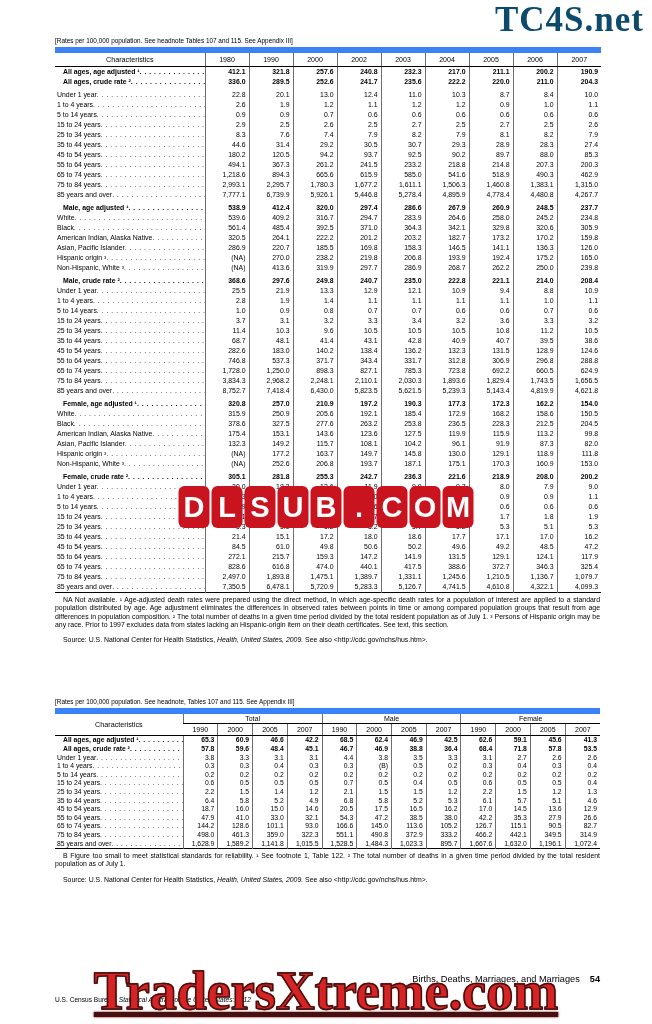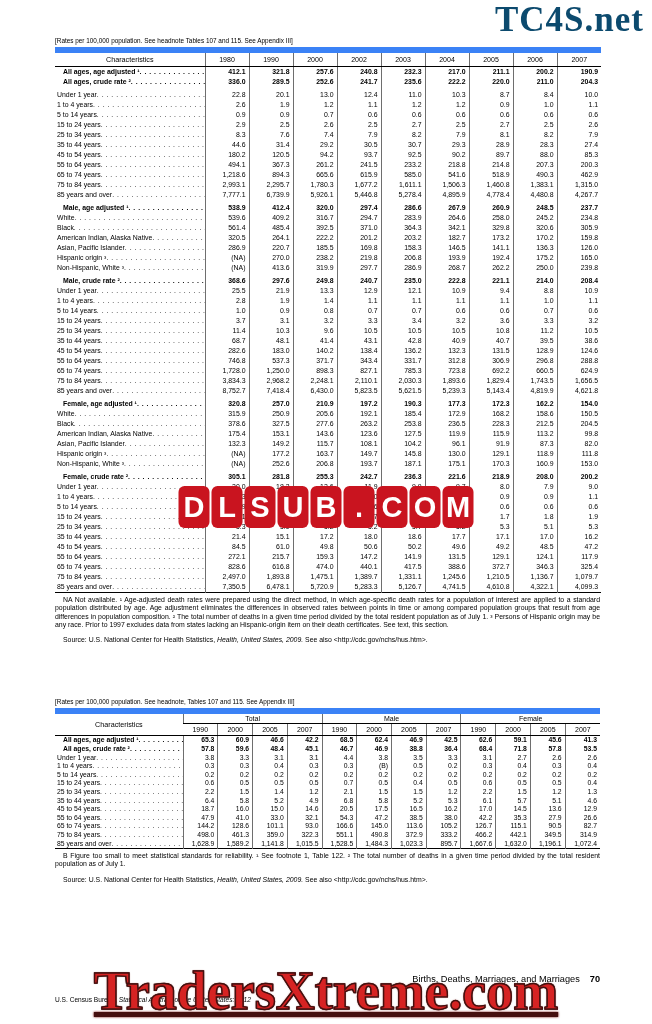--- a/index.html
+++ b/index.html
@@ -1273,21 +1273,21 @@
           </tr>
         </tbody>
     </table>
 
     <p class="fn">B Figure too small to meet statistical standards for reliability. ¹ See footnote 1, Table 122. ² The total number of deaths in a given time period divided by the total resident population as of July 1.</p>
     <p class="src"><span>Source: U.S. National Center for Health Statistics, </span><i>Health, United States, 2009.</i><span> See also &lt;http://cdc.gov/nchs/hus.htm&gt;.</span></p>
   </div>
 
 </div>
 
-<div class="births"><span>Births, Deaths, Marriages, and Marriages</span><span class="pagenum">70</span></div>
+<div class="births"><span>Births, Deaths, Marriages, and Marriages</span><span class="pagenum">54</span></div>
 <div class="census"><span>U.S. Census Bureau, </span><i>Statistical Abstract of the United States: 2012</i></div>
 
 <div class="wm-mid" id="wm-mid">
     <span class="tile">D</span>
     <span class="tile">L</span>
     <span class="tile">S</span>
     <span class="tile">U</span>
     <span class="tile">B</span>
     <span class="tile">.</span>
     <span class="tile">C</span>

